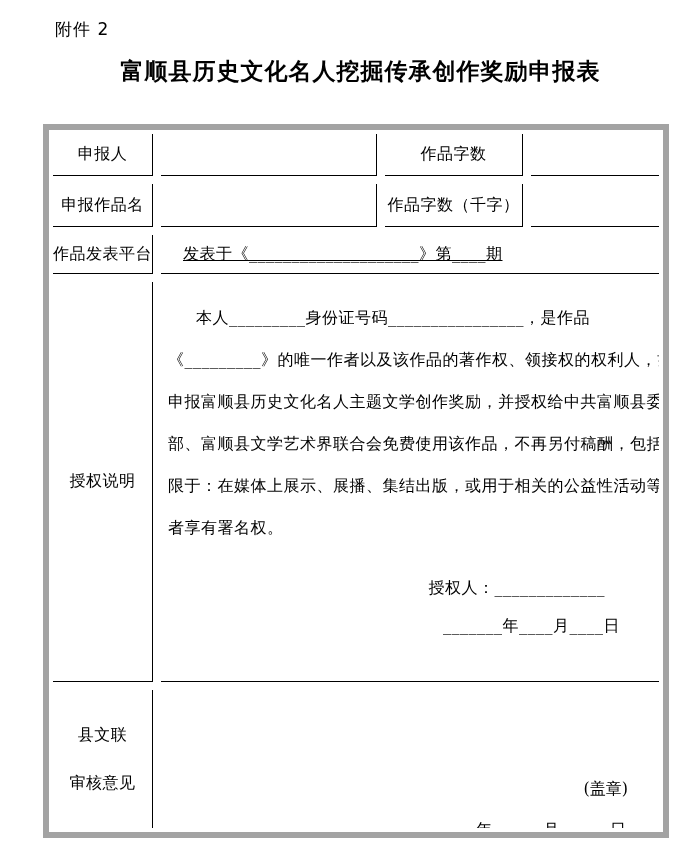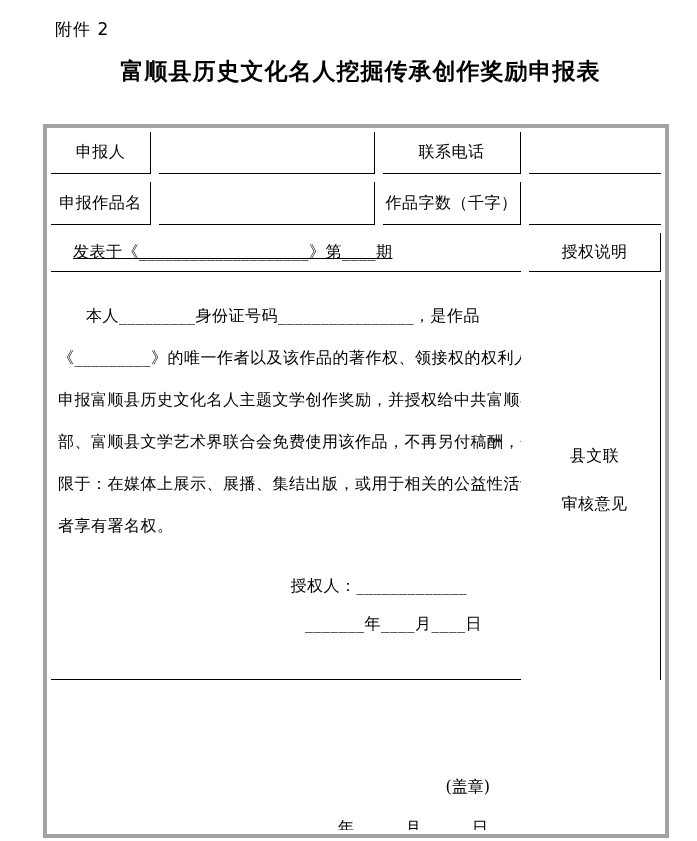--- a/index.html
+++ b/index.html
@@ -30,21 +30,21 @@
     font-weight: bold;
     font-size: 23px;
     letter-spacing: 1px;
   }
   .form-table {
     position: absolute;
     left: 31px;
     top: 112px;
     width: 626px;
     height: 714px;
-    border: 4px solid #a3a3a3;
+    border: 6px solid #a3a3a3;
     display: grid;
     grid-template-columns: 108px 224px 146px 1fr;
     grid-template-rows: 50px 51px 47px 408px 1fr;
   }
   .cell {
     border-right: 1px solid #000;
     border-bottom: 1px solid #000;
     display: flex;
     align-items: center;
     justify-content: center;
@@ -114,28 +114,29 @@
 <body>
 
 <div class="attachment">附件 2</div>
 
 <div class="page-title">富顺县历史文化名人挖掘传承创作奖励申报表</div>
 
 <div class="form-table">
 
   <div class="cell label-cell">申报人</div>
   <div class="cell"></div>
-  <div class="cell label-cell">联系电话</div>
+  <div class="cell label-cell">作品字数</div>
   <div class="cell last-col"></div>
 
   <div class="cell label-cell">申报作品名</div>
   <div class="cell"></div>
   <div class="cell label-cell">作品字数（千字）</div>
   <div class="cell last-col"></div>
 
+  <div class="cell label-cell">作品发表平台</div>
   <div class="cell span3 last-col platform-content">发表于《____________________》第____期</div>
 
   <div class="cell label-cell">授权说明</div>
   <div class="cell span3 last-col auth-cell">
     <div class="auth-line first">本人_________身份证号码________________，是作品</div>
     <div class="auth-line">《_________》的唯一作者以及该作品的著作权、领接权的权利人，兹用于</div>
     <div class="auth-line">申报富顺县历史文化名人主题文学创作奖励，并授权给中共富顺县委宣传</div>
     <div class="auth-line">部、富顺县文学艺术界联合会免费使用该作品，不再另付稿酬，包括但不</div>
     <div class="auth-line">限于：在媒体上展示、展播、集结出版，或用于相关的公益性活动等，作</div>
     <div class="auth-line">者享有署名权。</div>

